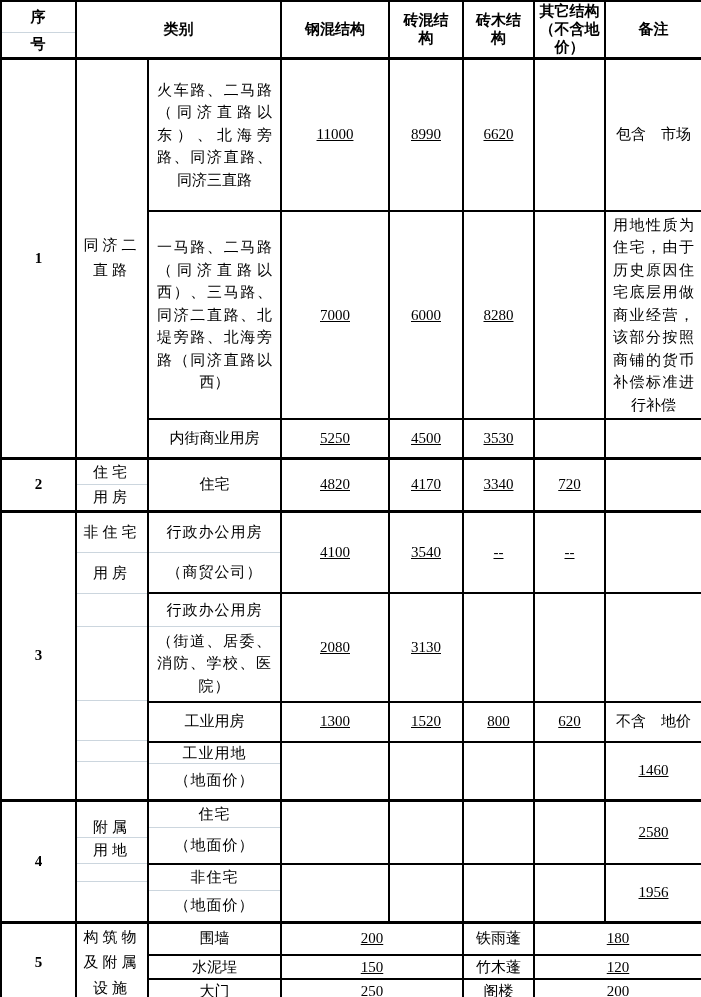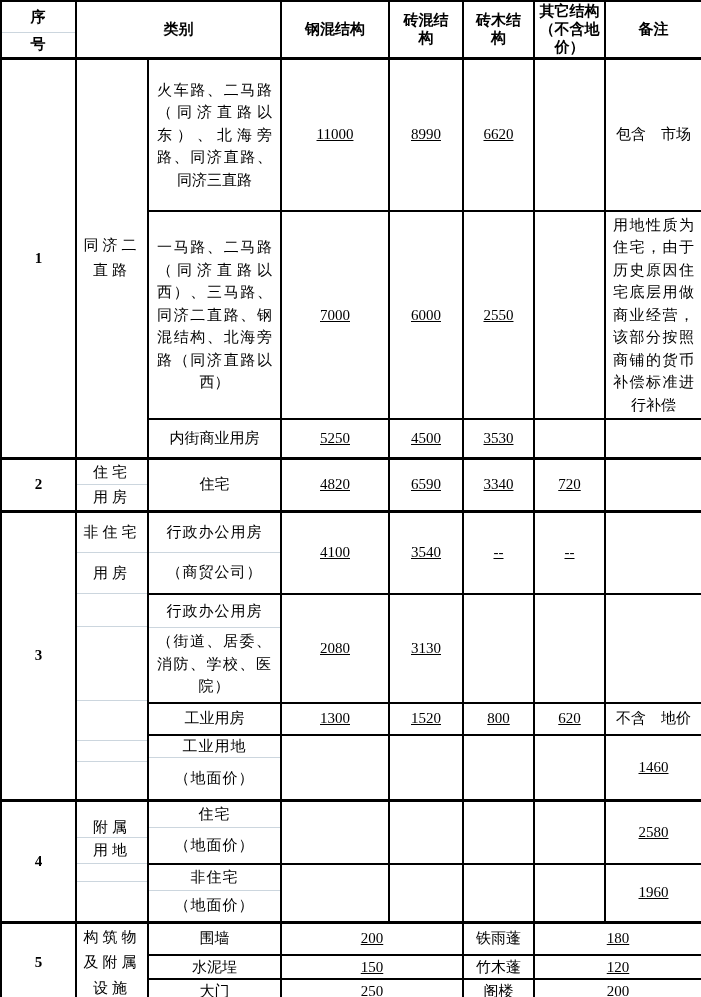--- a/index.html
+++ b/index.html
@@ -80,24 +80,24 @@
       <td class="serial" rowspan="3">1</td>
       <td class="cat" rowspan="3">同济二直路</td>
       <td class="jtext">火车路、二马路（同济直路以东）、北海旁路、同济直路、同济三直路</td>
       <td class="num">11000</td>
       <td class="num">8990</td>
       <td class="num">6620</td>
       <td></td>
       <td>包含　市场</td>
     </tr>
     <tr style="height:208px">
-      <td class="jtext">一马路、二马路（同济直路以西）、三马路、同济二直路、钢混结构、北海旁路（同济直路以西）</td>
+      <td class="jtext">一马路、二马路（同济直路以西）、三马路、同济二直路、北堤旁路、北海旁路（同济直路以西）</td>
       <td class="num">7000</td>
       <td class="num">6000</td>
-      <td class="num">2550</td>
+      <td class="num">8280</td>
       <td></td>
       <td class="jtext remark-long">用地性质为住宅，由于历史原因住宅底层用做商业经营，该部分按照商铺的货币补偿标准进行补偿</td>
     </tr>
     <tr style="height:39px">
       <td>内街商业用房</td>
       <td class="num">5250</td>
       <td class="num">4500</td>
       <td class="num">3530</td>
       <td></td>
       <td></td>
@@ -106,21 +106,21 @@
     <tr class="gs" style="height:53px">
       <td class="serial">2</td>
       <td class="split">
         <div class="vstack catstack" style="height:49px">
           <div class="seg" style="flex:1">住宅</div>
           <div class="seg" style="flex:1">用房</div>
         </div>
       </td>
       <td>住宅</td>
       <td class="num">4820</td>
-      <td class="num">6590</td>
+      <td class="num">4170</td>
       <td class="num">3340</td>
       <td class="num">720</td>
       <td></td>
     </tr>
 
     <tr class="gs" style="height:82px">
       <td class="serial" rowspan="4">3</td>
       <td class="split" rowspan="4">
         <div class="vstack catstack" style="height:286px">
           <div class="seg" style="flex:41 0 0">非住宅</div>
@@ -150,31 +150,31 @@
           <div class="seg" style="flex:33 0 0">行政办公用房</div>
           <div class="seg jtext" style="flex:75 0 0">（街道、居委、消防、学校、医院）</div>
         </div>
       </td>
       <td class="num">2080</td>
       <td class="num">3130</td>
       <td></td>
       <td></td>
       <td></td>
     </tr>
-    <tr style="height:32px">
+    <tr style="height:40px">
       <td>工业用房</td>
       <td class="num">1300</td>
       <td class="num">1520</td>
       <td class="num">800</td>
       <td class="num">620</td>
       <td>不含　地价</td>
     </tr>
     <tr style="height:58px">
       <td class="split">
-        <div class="vstack" style="height:62px">
+        <div class="vstack" style="height:54px">
           <div class="seg" style="flex:20 0 0">工业用地</div>
           <div class="seg" style="flex:38 0 0">（地面价）</div>
         </div>
       </td>
       <td></td>
       <td></td>
       <td></td>
       <td></td>
       <td class="num">1460</td>
     </tr>
@@ -205,21 +205,21 @@
       <td class="split">
         <div class="vstack" style="height:54px">
           <div class="seg" style="flex:26 0 0">非住宅</div>
           <div class="seg" style="flex:32 0 0">（地面价）</div>
         </div>
       </td>
       <td></td>
       <td></td>
       <td></td>
       <td></td>
-      <td class="num">1960</td>
+      <td class="num">1956</td>
     </tr>
 
     <tr class="gs" style="height:32px">
       <td class="serial" rowspan="3">5</td>
       <td class="cat" rowspan="3">构筑物及附属设施</td>
       <td>围墙</td>
       <td colspan="2" class="num">200</td>
       <td>铁雨蓬</td>
       <td colspan="2" class="num">180</td>
     </tr>

